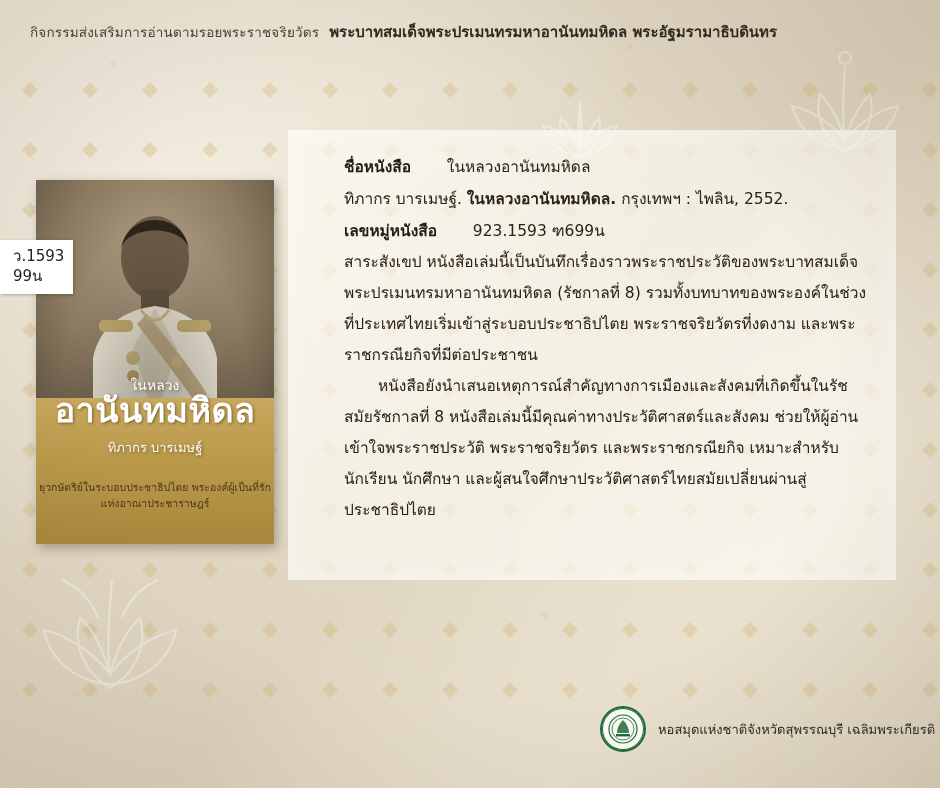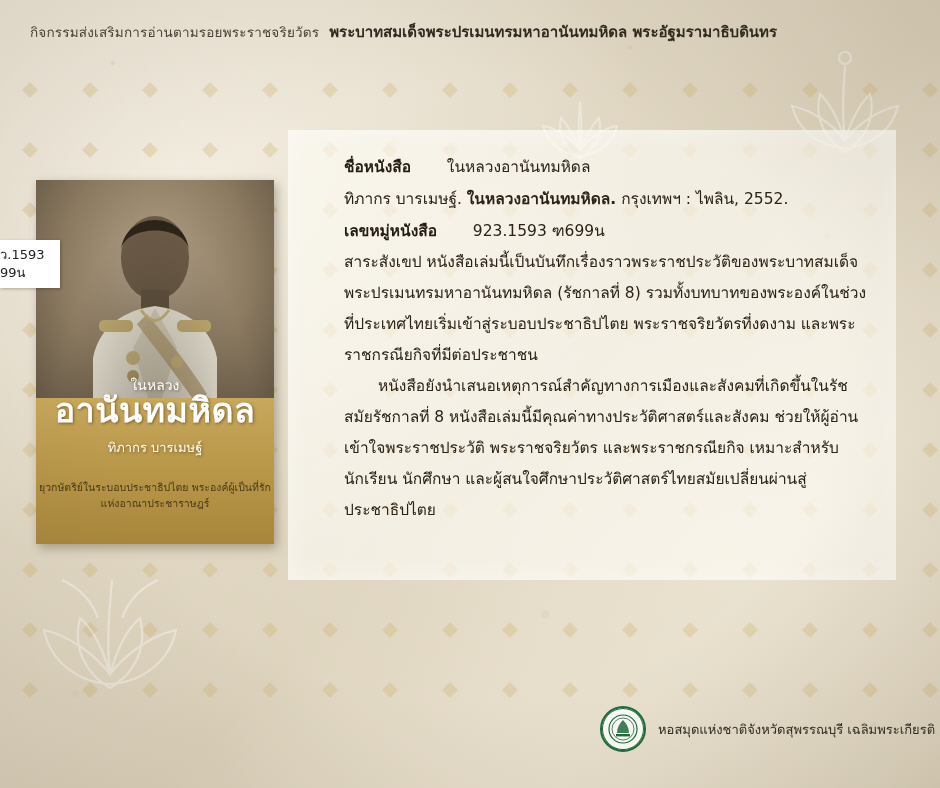--- a/index.html
+++ b/index.html
@@ -156,24 +156,24 @@
     line-height: 1.5;
     color: #4a3a18;
   }
 
   
   .sticker {
     position: absolute;
     left: 0;
     top: 240px;
     width: 56px;
-    padding: 6px 4px 7px 0;
+    padding: 6px 4px 7px 13px;
     background: #ffffff;
     color: #222;
-    font-size: 13px;
+    font-size: 15px;
     line-height: 1.35;
     box-shadow: 1px 1px 3px rgba(0,0,0,.25);
     z-index: 5;
   }
 
   
   .panel {
     position: absolute;
     left: 288px;
     top: 130px;

